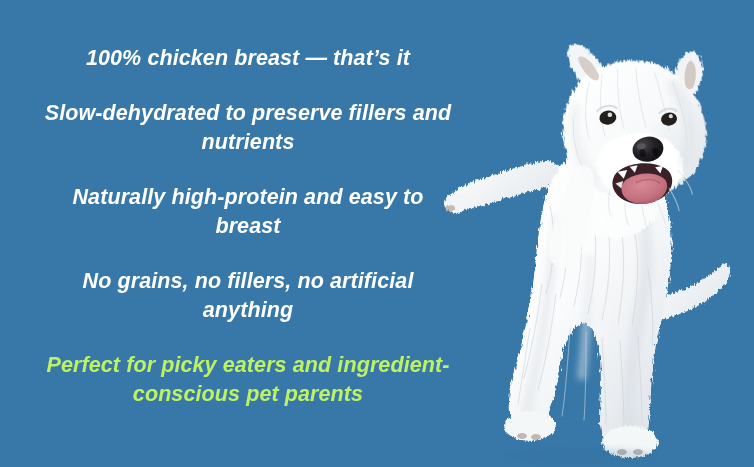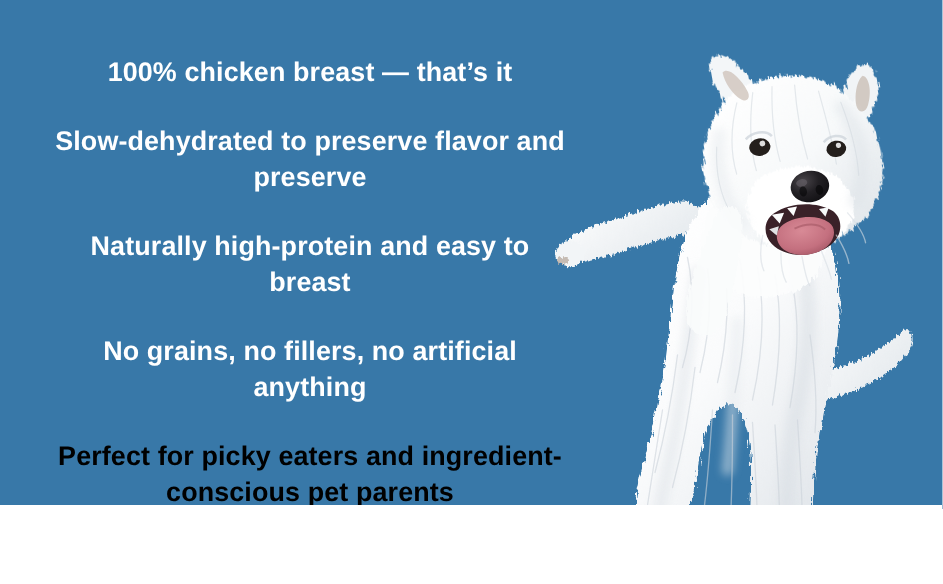--- a/index.html
+++ b/index.html
@@ -6,23 +6,24 @@
     margin: 0;
     padding: 0;
     background: #ffffff;
   }
   body {
     font-family: "Liberation Sans", sans-serif;
   }
   #banner {
     position: relative;
     width: 754px;
-    height: 404px;
+    height: 467px;
     overflow: hidden;
     background: #3878a8;
+    font-style: italic;
   }
   #copy-block {
     position: absolute;
     left: 38px;
     top: 44px;
     width: 420px;
     text-align: center;
     color: #ffffff;
   }
   .benefit-line {
@@ -45,24 +46,24 @@
   }
   #dog-figure svg { display: block; width: 100%; height: 100%; }
 </style>
 </head>
 <body>
 
 <div id="banner" style="background: rgb(56, 120, 168);">
 
   <div id="copy-block">
     <p class="benefit-line" style="color: rgb(255, 255, 255);">100% chicken breast — that’s it</p>
-    <p class="benefit-line" style="color: rgb(255, 255, 255);">Slow-dehydrated to preserve flavor and preserve</p>
+    <p class="benefit-line" style="color: rgb(255, 255, 255);">Slow-dehydrated to preserve fillers and nutrients</p>
     <p class="benefit-line" style="color: rgb(255, 255, 255);">Naturally high-protein and easy to breast</p>
     <p class="benefit-line" style="color: #ffffff;">No grains, no fillers, no artificial anything</p>
-    <p class="benefit-line" style="color: #000000;">Perfect for picky eaters and ingredient-conscious pet parents</p>
+    <p class="benefit-line" style="color: #bef264;">Perfect for picky eaters and ingredient-conscious pet parents</p>
   </div>
 
   <div id="dog-figure">
     <svg viewBox="0 0 324 439" xmlns="http://www.w3.org/2000/svg" aria-hidden="true">
       <defs>
         <linearGradient id="furBody" x1="0.15" y1="0" x2="0.9" y2="1">
           <stop offset="0" stop-color="#ffffff"></stop>
           <stop offset="0.42" stop-color="#fafbfc"></stop>
           <stop offset="0.72" stop-color="#eceff2"></stop>
           <stop offset="1" stop-color="#dde2e7"></stop>

